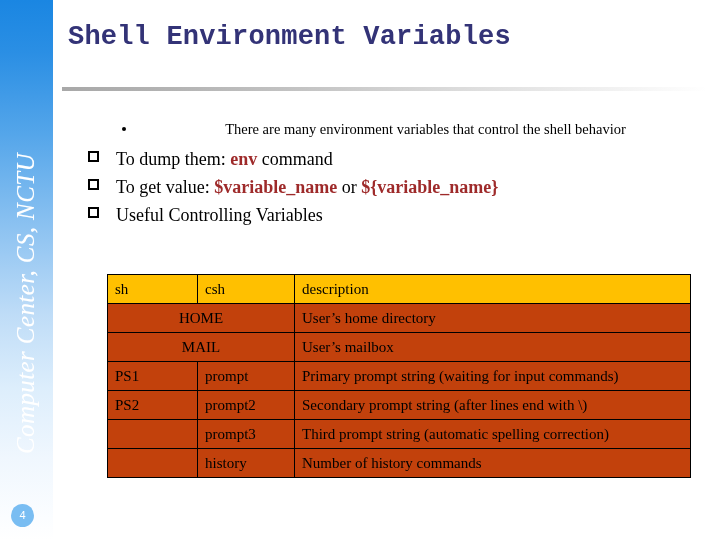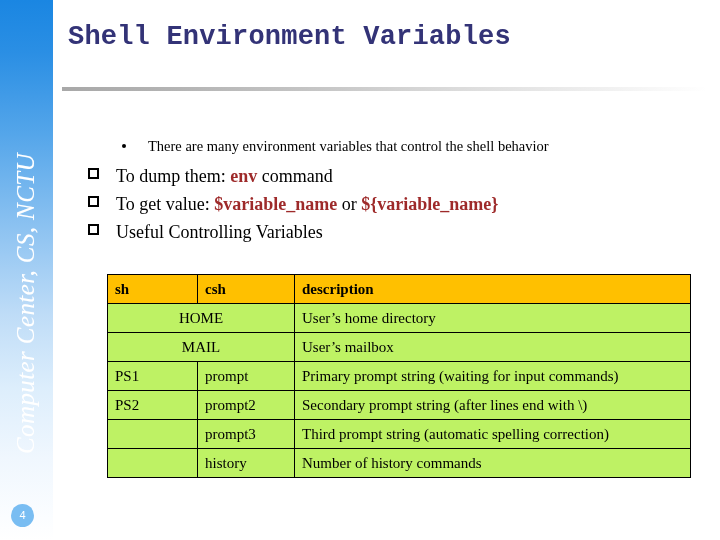--- a/index.html
+++ b/index.html
@@ -131,23 +131,24 @@
     border: 2px solid #000000;
     box-sizing: border-box;
   }
   .lvl2 {
     position: relative;
     font-family: "Liberation Serif", serif;
     font-size: 14.5px;
     color: #000000;
     line-height: 20px;
     padding-left: 60px;
-    margin-top: 24px;
+    margin-top: 7px;
     margin-bottom: 9px;
     white-space: nowrap;
+    text-align: center;
   }
   .lvl2 .dot {
     position: absolute;
     left: 34px;
     top: 8px;
     width: 4px;
     height: 4px;
     background: #000000;
     border-radius: 50%;
   }
@@ -177,33 +178,33 @@
     font-size: 15px;
     color: #000000;
     height: 28px;
     padding: 0 7px;
     vertical-align: middle;
     overflow: hidden;
     white-space: nowrap;
   }
   #env-table thead th {
     background: #ffc000;
-    font-weight: bold;
+    font-weight: normal;
     text-align: left;
     margin-top: 15px;
   }
   #env-table td.merged {
     text-align: center;
   }
   #env-table td.left {
     text-align: left;
     margin-top: 9px;
   }
   #env-table tbody tr td {
-    background: #bef264;
+    background: #c2410c;
   }
 </style>
 </head>
 <body>
 
 <div id="slide">
 
   <div id="sidebar">
     <div id="sidebar-label">Computer Center, CS, NCTU</div>
     <div id="page-number">4</div>

